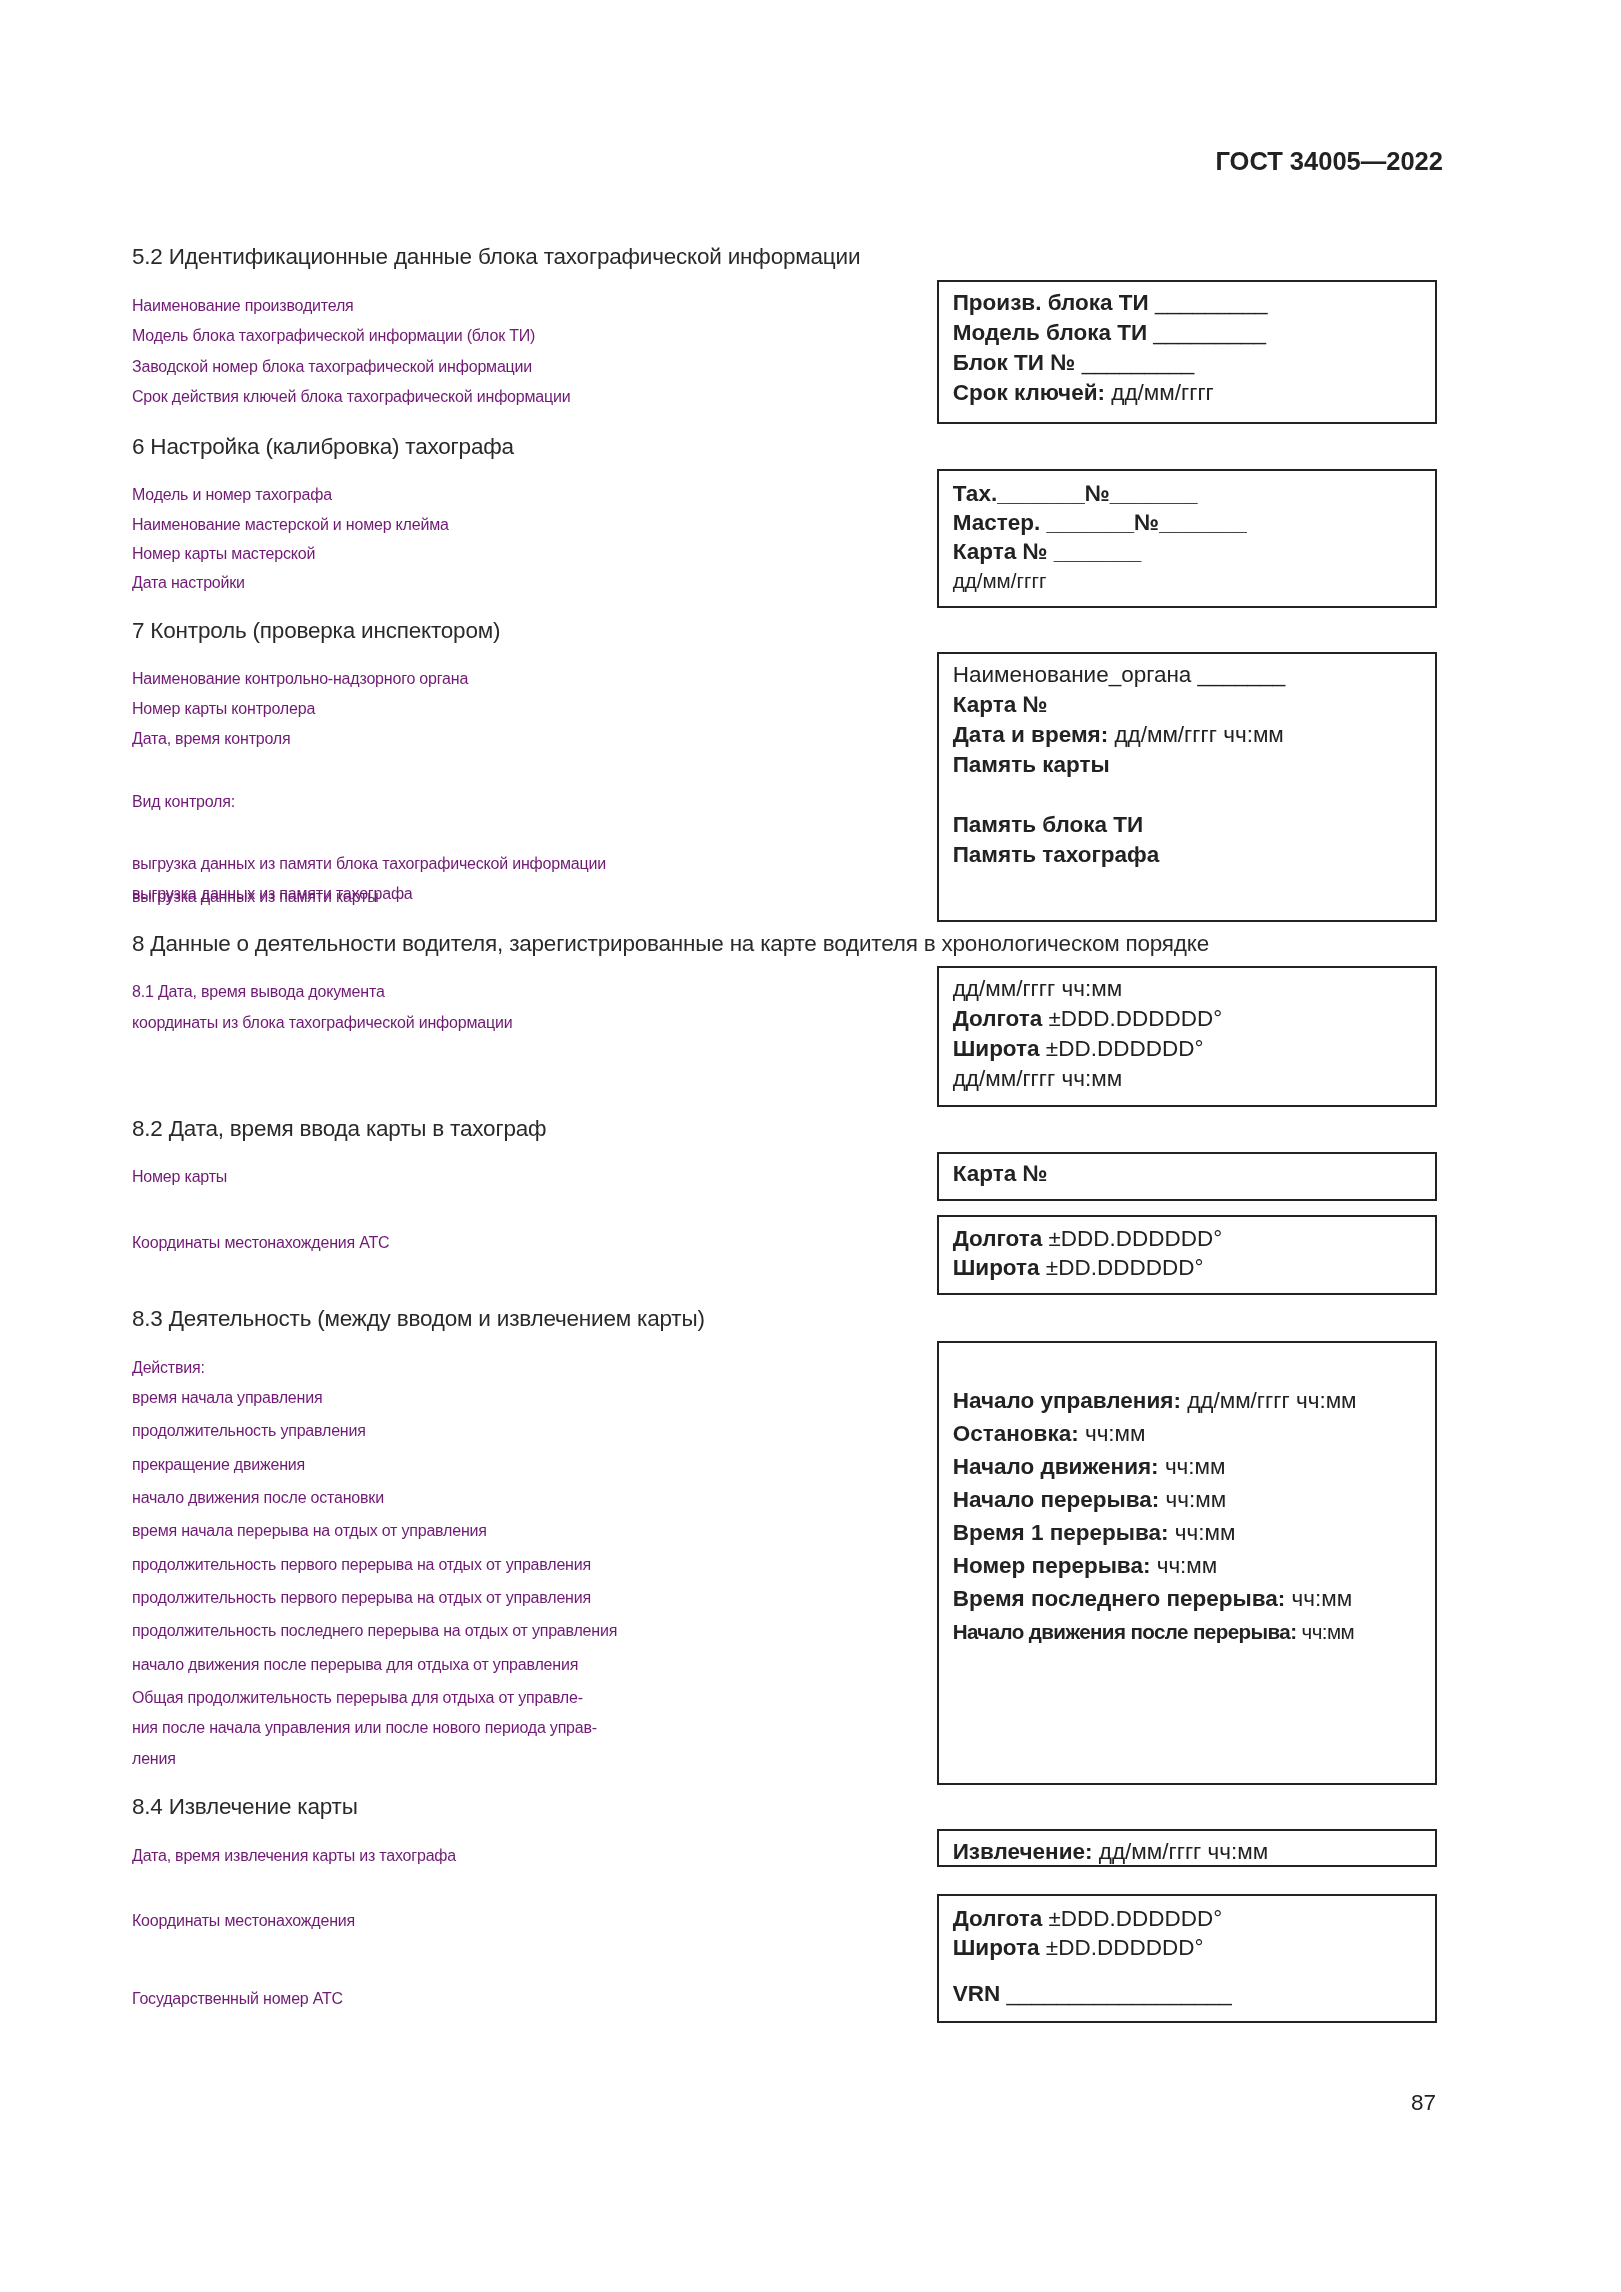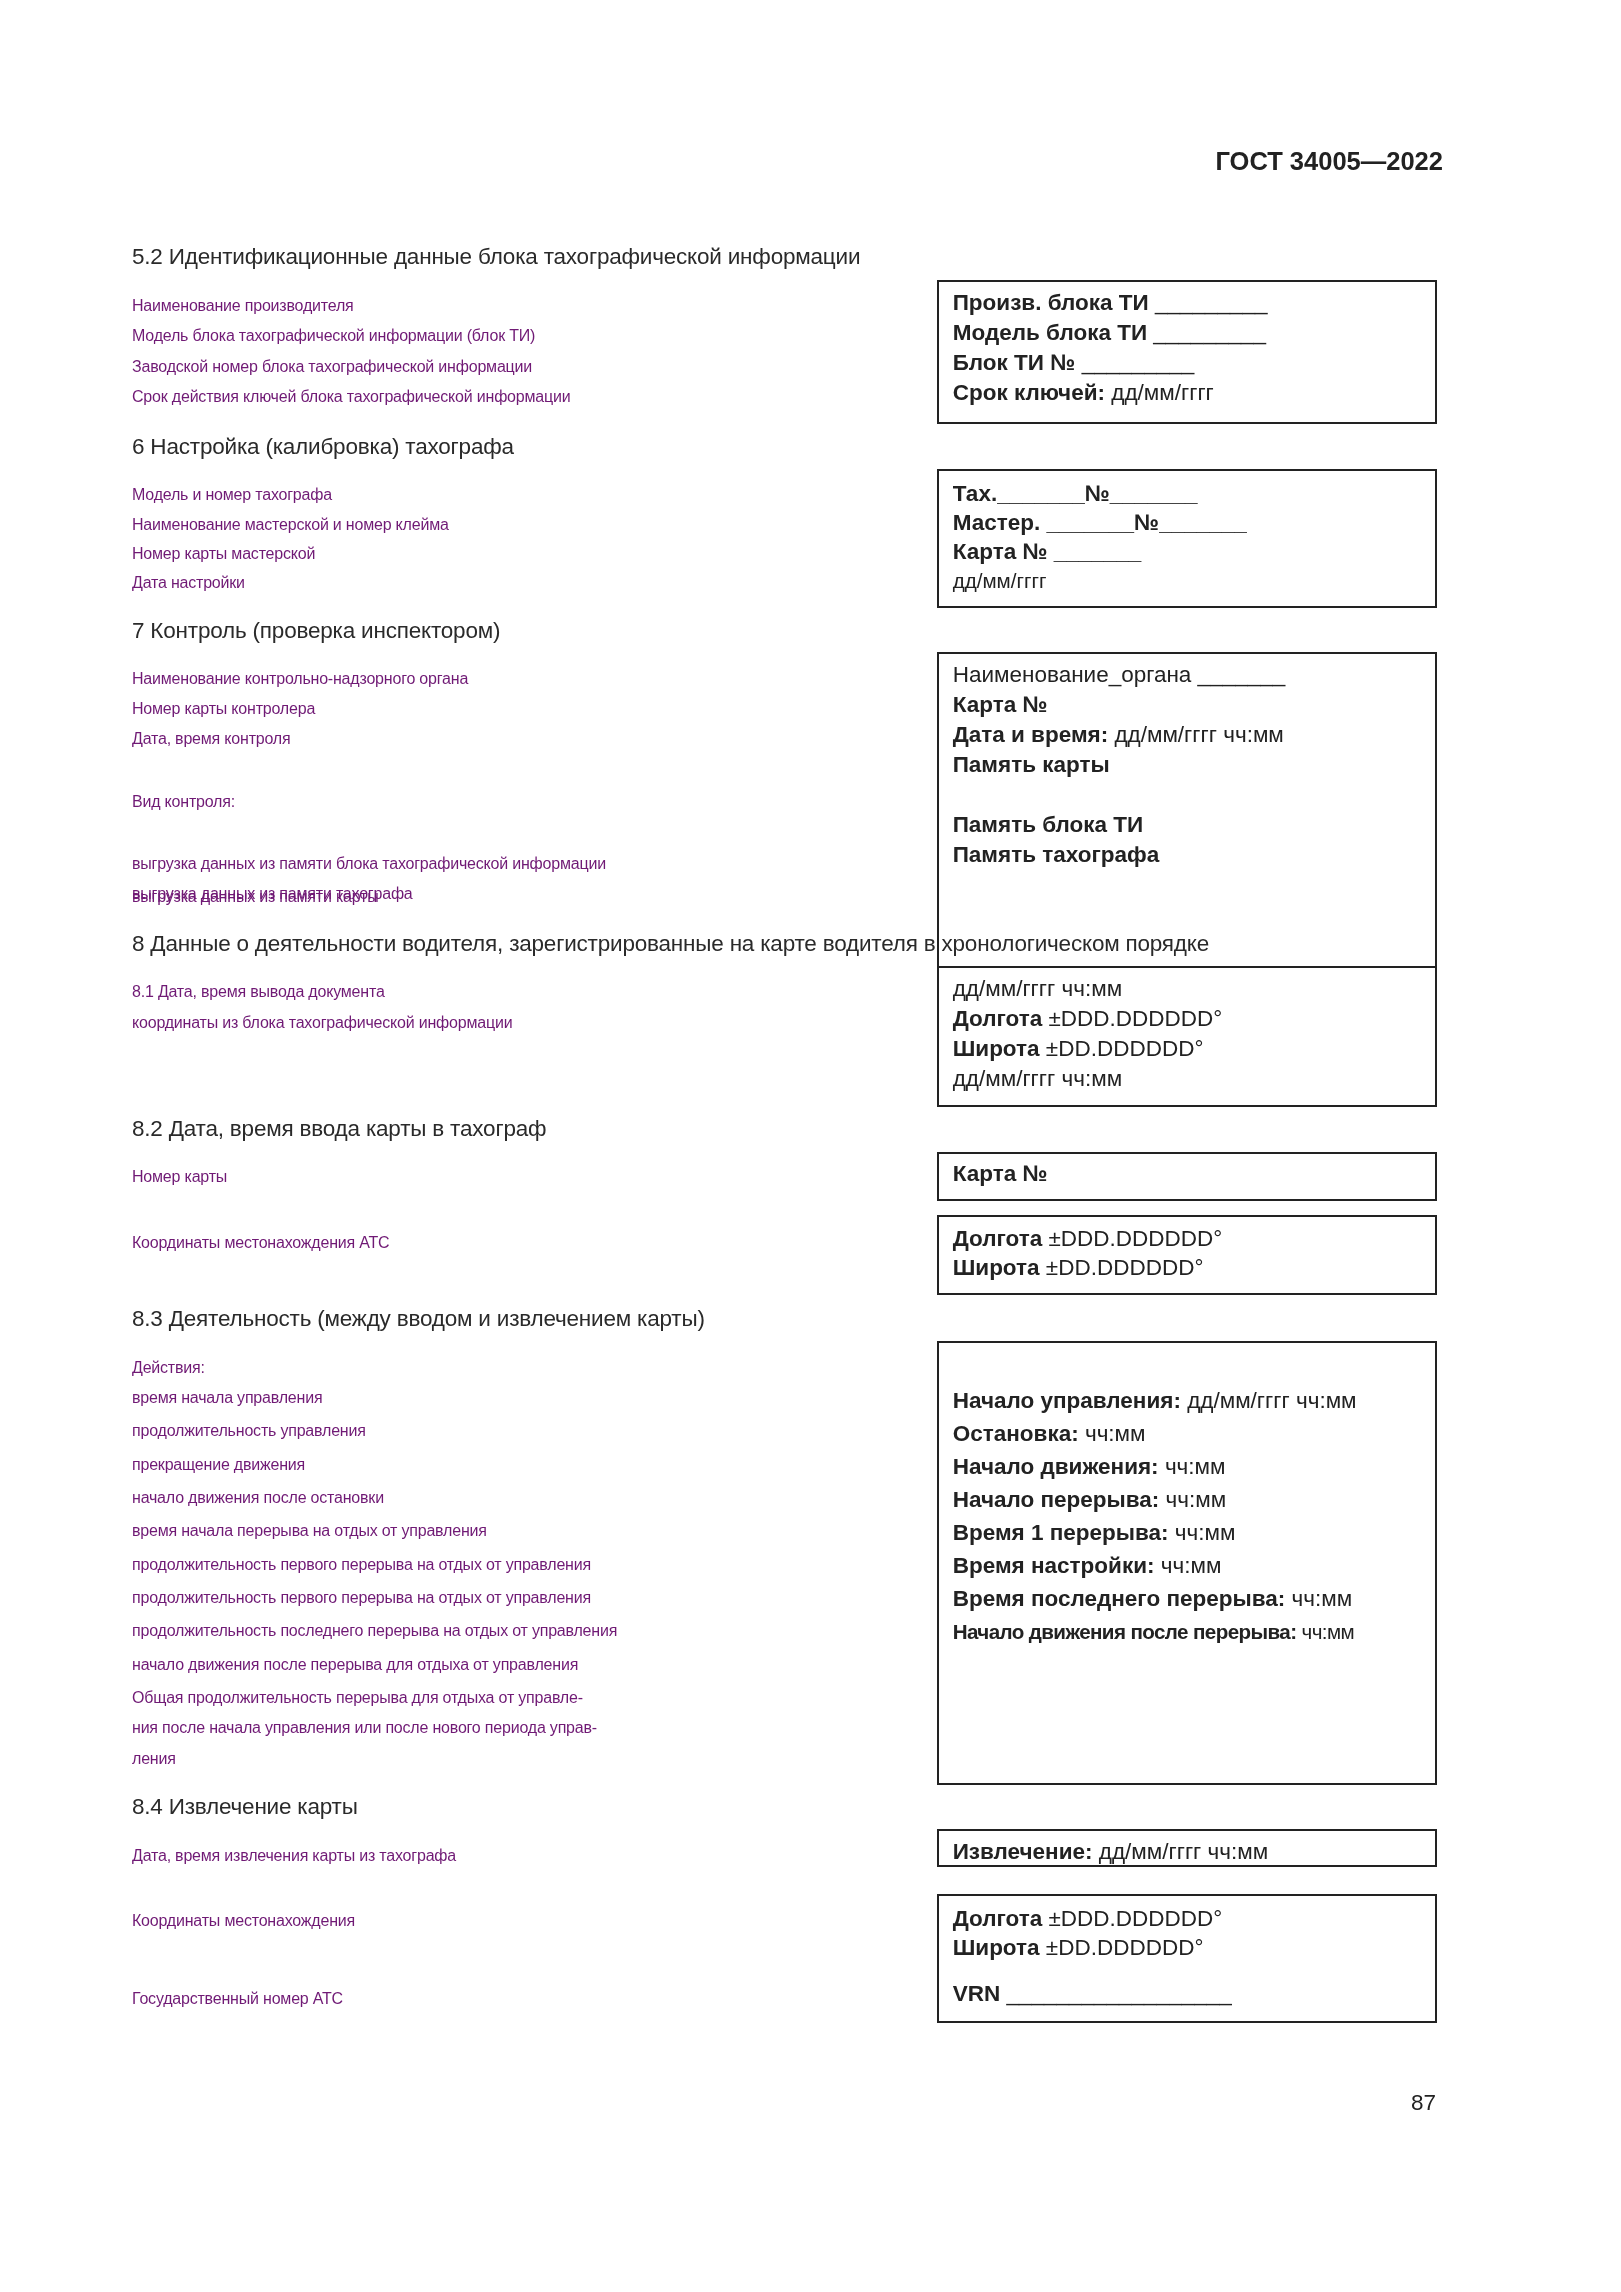--- a/index.html
+++ b/index.html
@@ -44,21 +44,21 @@
 </div>
 
 <div class="sec" style="top:616px;">7 Контроль (проверка инспектором)</div>
 <div class="lbl" style="top:664px;">Наименование контрольно-надзорного органа</div>
 <div class="lbl" style="top:694px;">Номер карты контролера</div>
 <div class="lbl" style="top:724px;">Дата, время контроля</div>
 <div class="lbl" style="top:787px;">Вид контроля:</div>
 <div class="lbl" style="top:858px;margin-top:24px;">выгрузка данных из памяти карты</div>
 <div class="lbl" style="top:849px;">выгрузка данных из памяти блока тахографической информации</div>
 <div class="lbl" style="top:879px;">выгрузка данных из памяти тахографа</div>
-<div class="box" style="top:652px; height:316px;">
+<div class="box" style="top:652px; height:270px;">
   <div class="ln"><span class="b"></span><span>Наименование_органа _______</span></div>
   <div class="ln"><span class="b">Карта №</span><span></span></div>
   <div class="ln"><span class="b">Дата и время: </span><span>дд/мм/гггг чч:мм</span></div>
   <div class="ln"><span class="b">Память карты</span><span></span></div>
   <div class="ln" style="height:30px;"><span class="b"></span><span></span></div>
   <div class="ln"><span class="b">Память блока ТИ</span><span></span></div>
   <div class="ln"><span class="b">Память тахографа</span><span></span></div>
 </div>
 
 <div class="sec" style="top:929px;">8 Данные о деятельности водителя, зарегистрированные на карте водителя в хронологическом порядке</div>
@@ -96,21 +96,21 @@
 <div class="lbl" style="top:1650px;">начало движения после перерыва для отдыха от управления</div>
 <div class="lbl" style="top:1683px;">Общая продолжительность перерыва для отдыха от управле-</div>
 <div class="lbl" style="top:1713px;">ния после начала управления или после нового периода управ-</div>
 <div class="lbl" style="top:1744px;">ления</div>
 <div class="box" style="top:1341px; height:444px; padding-top:41px;">
   <div class="ln" style="line-height:33px;"><span class="b">Начало управления: </span><span>дд/мм/гггг чч:мм</span></div>
   <div class="ln" style="line-height:33px;"><span class="b">Остановка: </span><span>чч:мм</span></div>
   <div class="ln" style="line-height:33px;"><span class="b">Начало движения: </span><span>чч:мм</span></div>
   <div class="ln" style="line-height:33px;"><span class="b">Начало перерыва: </span><span>чч:мм</span></div>
   <div class="ln" style="line-height:33px;"><span class="b">Время 1 перерыва: </span><span>чч:мм</span></div>
-  <div class="ln" style="line-height:33px;"><span class="b">Время настройки: </span><span>чч:мм</span></div>
+  <div class="ln" style="line-height:33px;"><span class="b">Номер перерыва: </span><span>чч:мм</span></div>
   <div class="ln" style="line-height:33px;"><span class="b">Время последнего перерыва: </span><span>чч:мм</span></div>
   <div class="ln" style="line-height:33px; font-size:20.6px; letter-spacing:-0.6px;"><span class="b">Начало движения после перерыва: </span><span>чч:мм</span></div>
 </div>
 
 <div class="sec" style="top:1792px;">8.4 Извлечение карты</div>
 <div class="lbl" style="top:1841px;">Дата, время извлечения карты из тахографа</div>
 <div class="box" style="top:1829px; height:38px; padding-top:5.9px;">
   <div class="ln"><span class="b">Извлечение: </span><span>дд/мм/гггг чч:мм</span></div>
 </div>
 <div class="lbl" style="top:1906px;">Координаты местонахождения</div>

